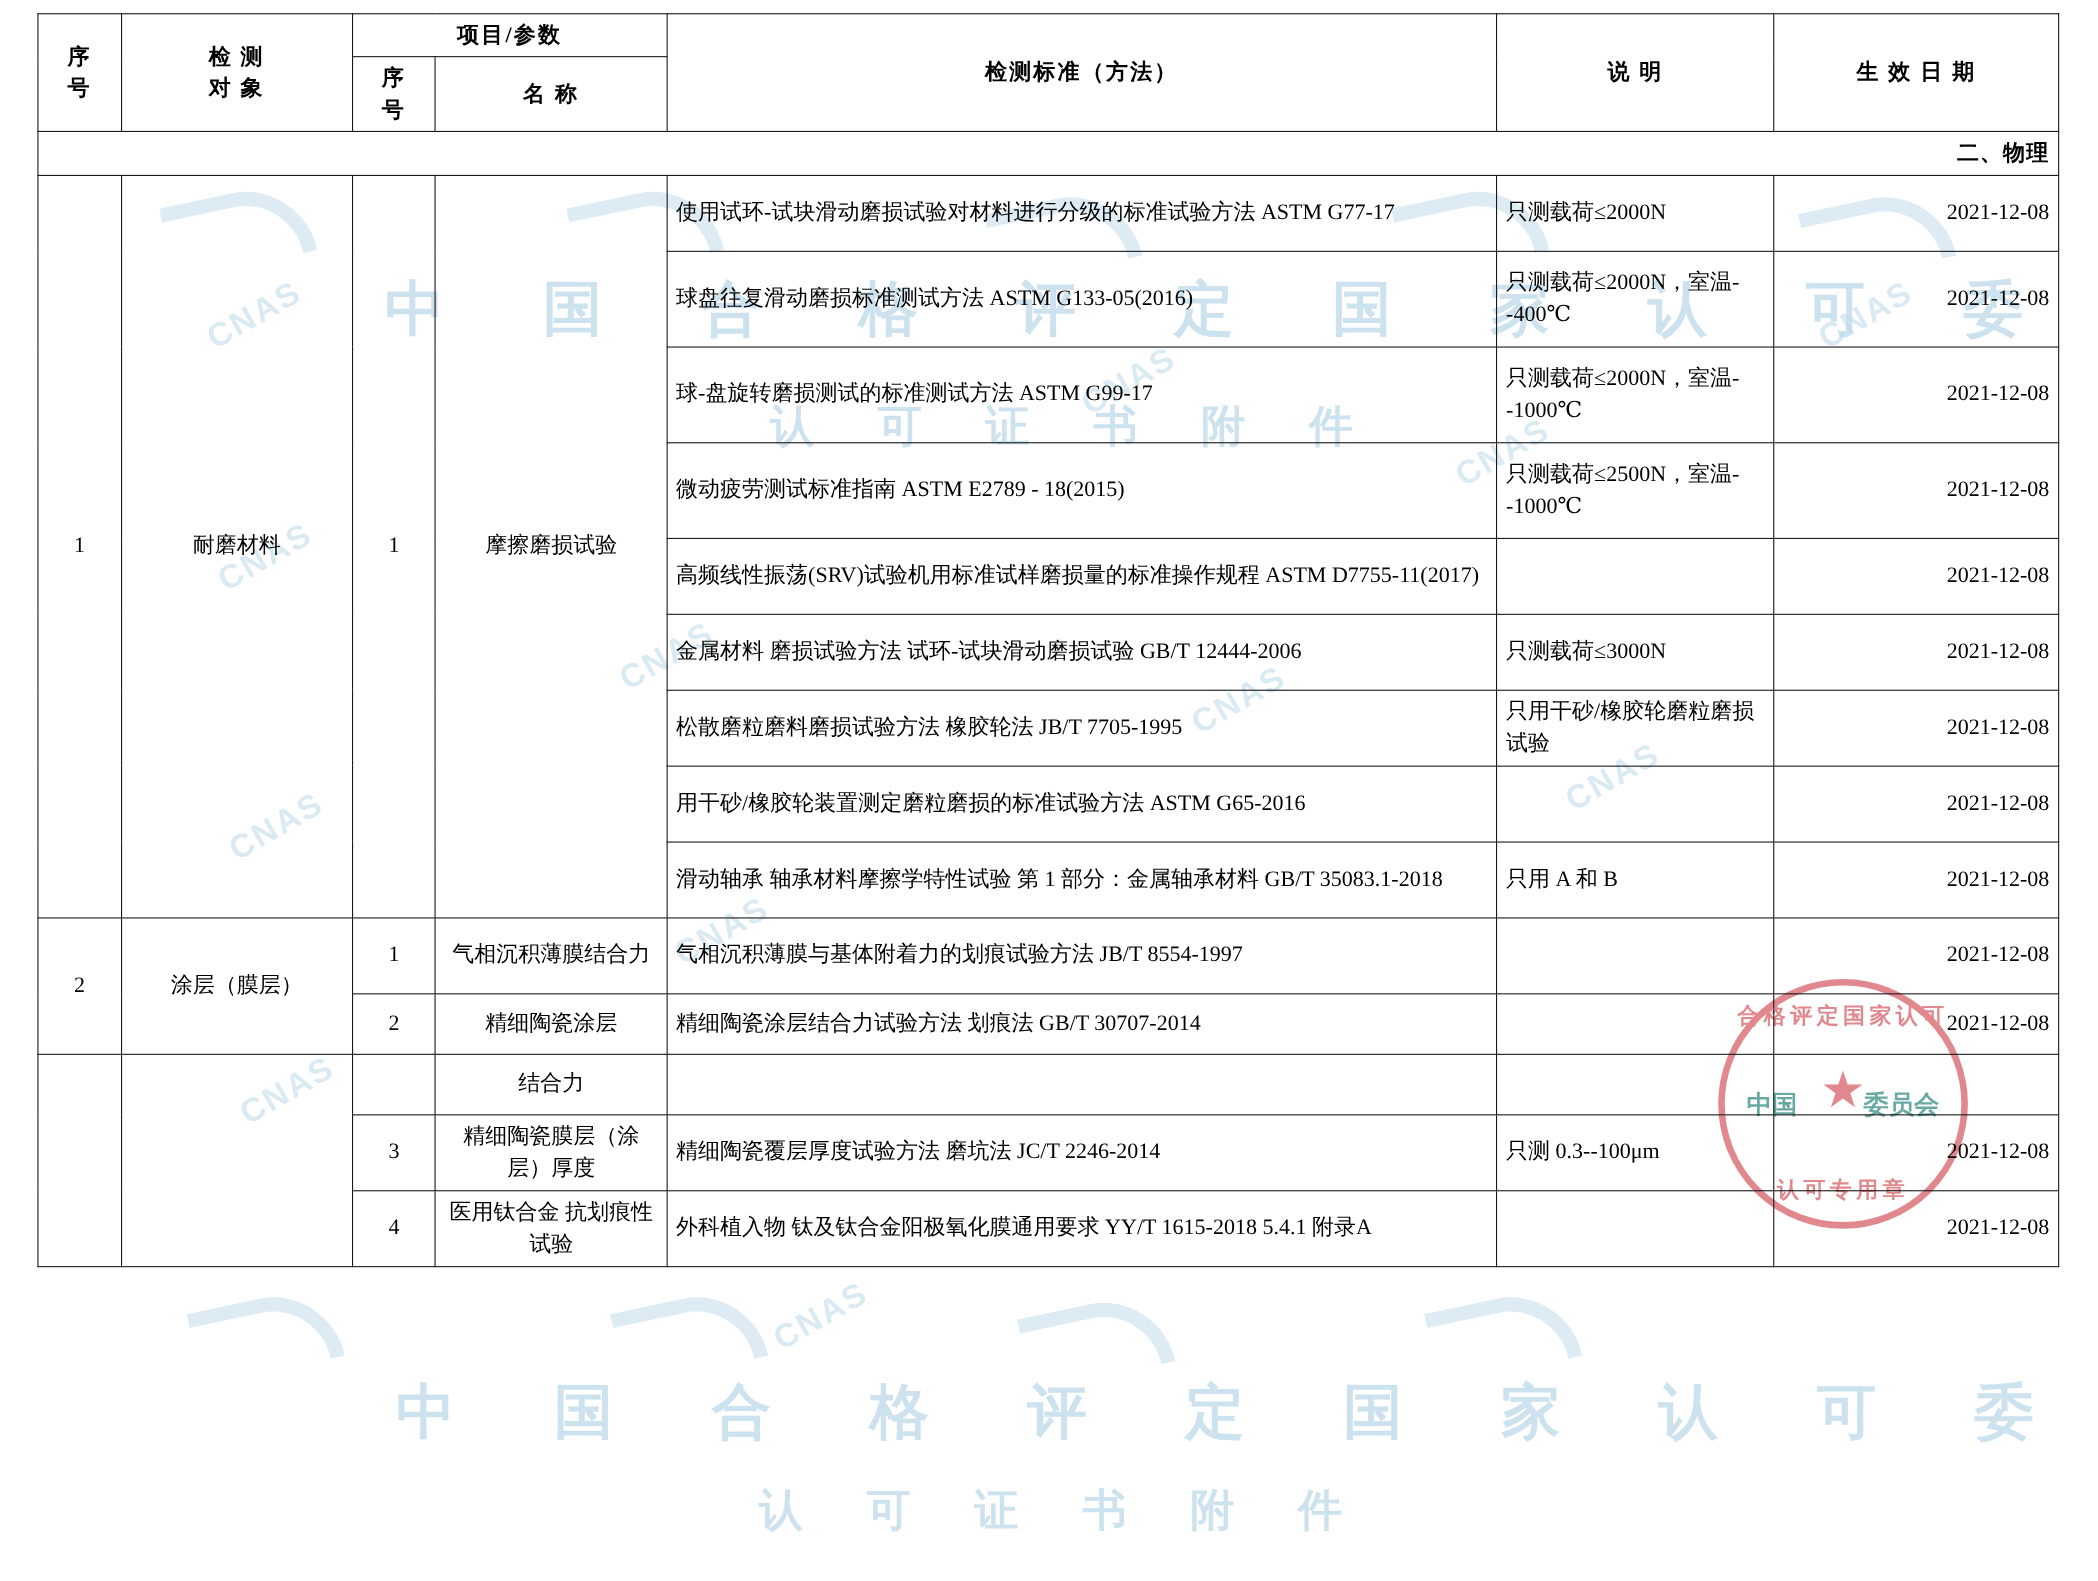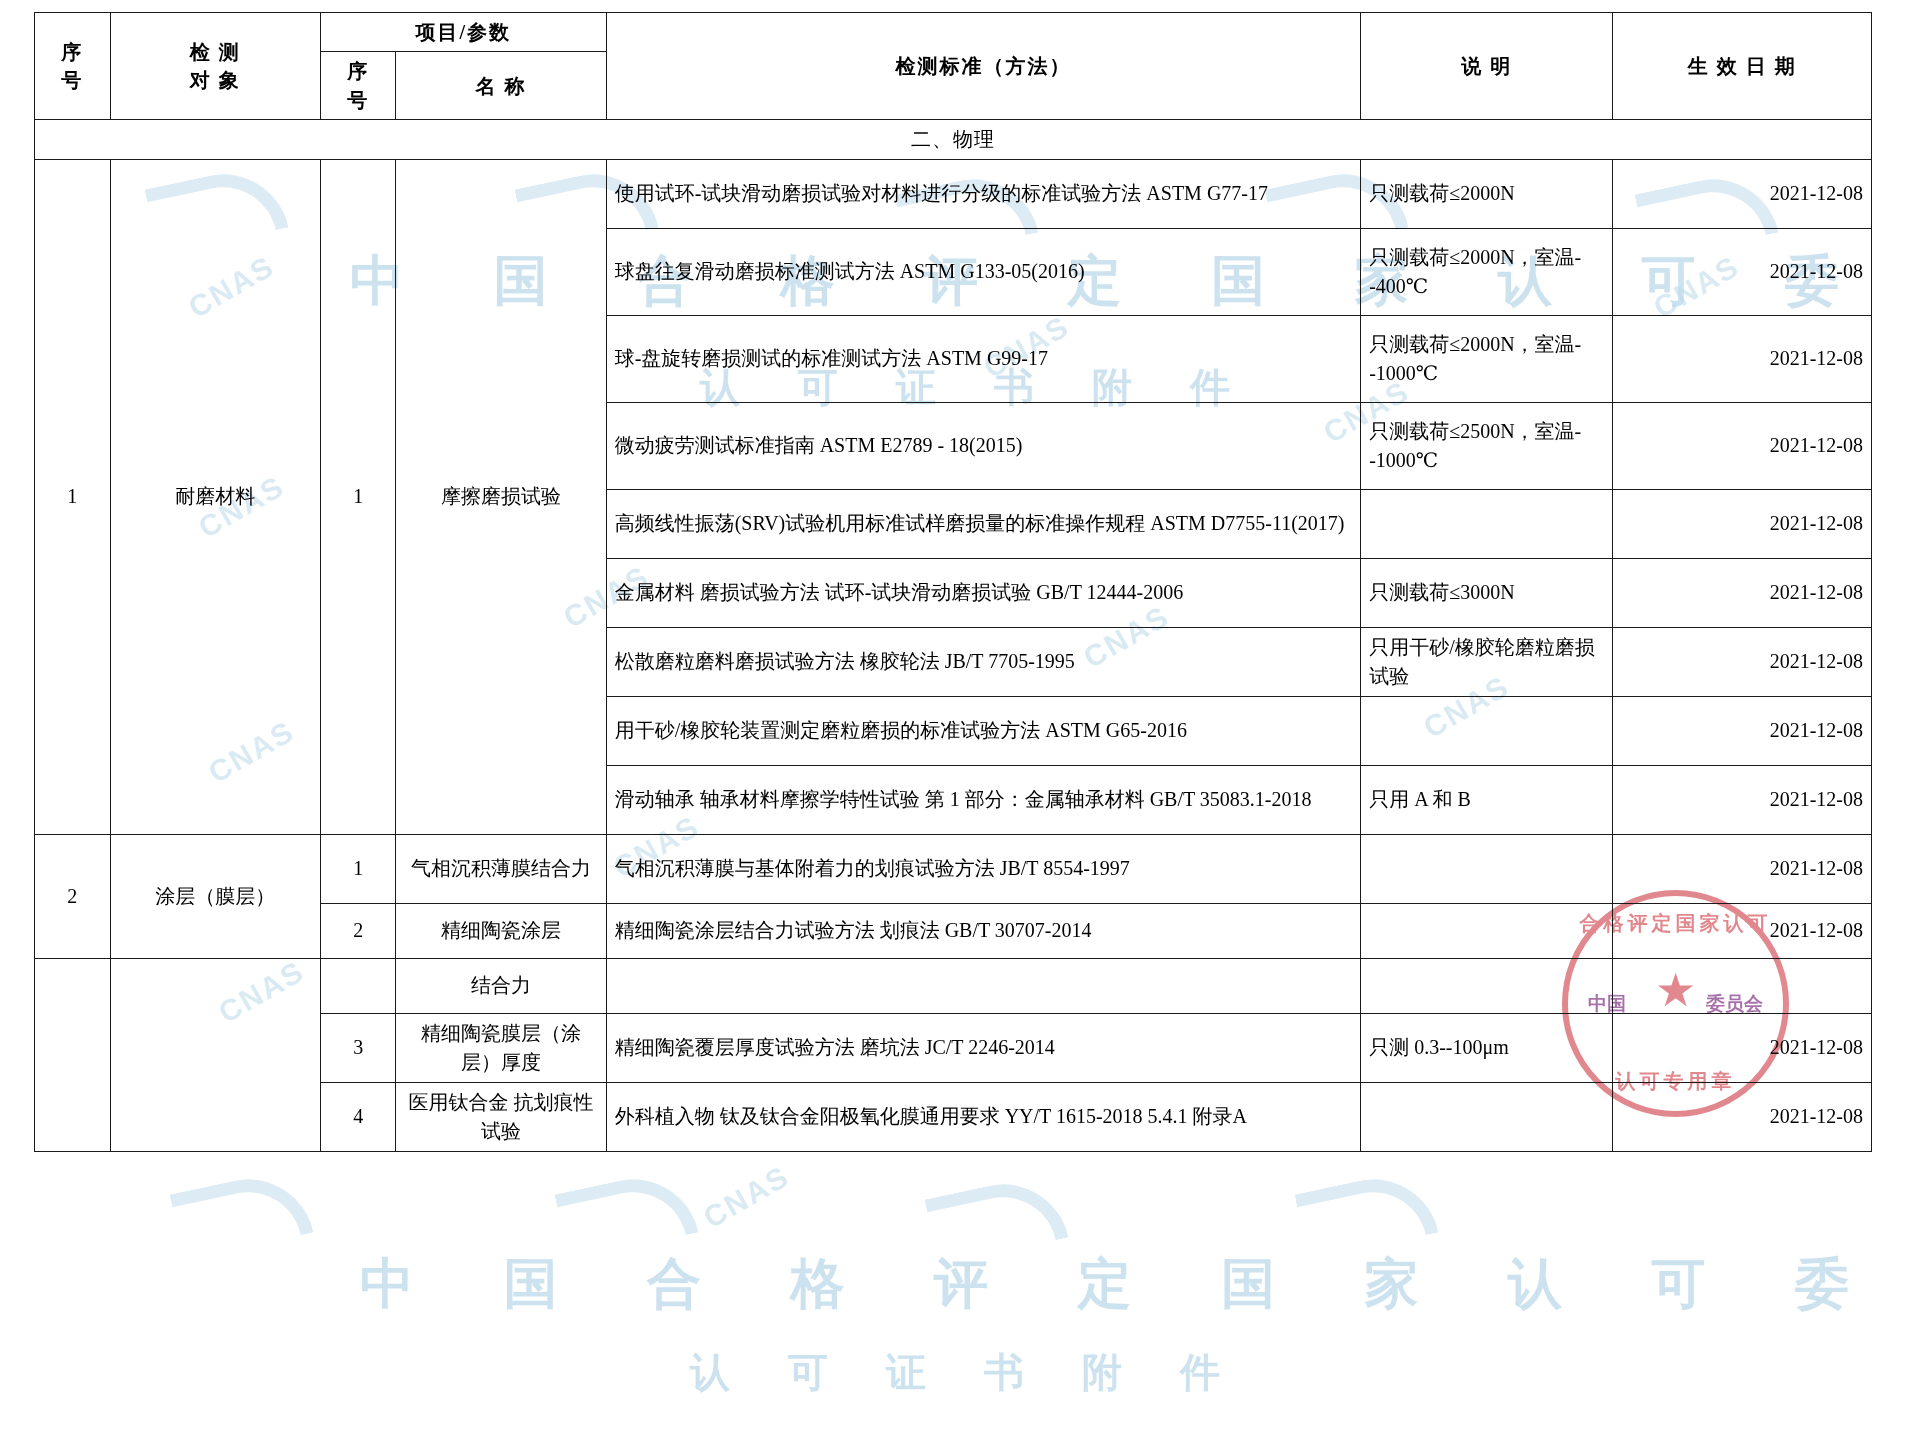--- a/index.html
+++ b/index.html
@@ -112,23 +112,23 @@
     font-family: Liberation Sans, sans-serif;
     font-weight: 700;
     font-size: 20px;
     letter-spacing: 4px;
   }
   .seal .seal-top { top: 14px; }
   .seal .seal-bottom { bottom: 16px; }
   .seal .seal-left,
   .seal .seal-right {
     position: absolute;
-    color: #701a75;
-    font-weight: 700;
-    font-size: 19px;
+    color: #0f766e;
+    font-weight: 700;
+    font-size: 23px;
     top: 50%;
     transform: translateY(-50%);
   }
   .seal .seal-left { left: 20px; }
   .seal .seal-right { right: 20px; }
 
   
   table.main {
     position: relative;
     z-index: 10;
@@ -164,22 +164,22 @@
 
   .center { text-align: center; }
   .left   { text-align: center; }
   .date-cell {
     text-align: right;
     font-family: "Liberation Serif", serif;
     letter-spacing: 0px;
     white-space: nowrap;
   }
   .section-row td {
-    text-align: center;
-    font-weight: 400;
+    text-align: right;
+    font-weight: 700;
     font-size: 21px;
     padding: 7px 12px;
     letter-spacing: 1px;
   }
   .std-cell { text-align: left; }
   .note-cell { text-align: left; font-size: 19px; line-height: 1.45; }
   .tall { height: 58px; }
 </style>
 </head>
 <body>

